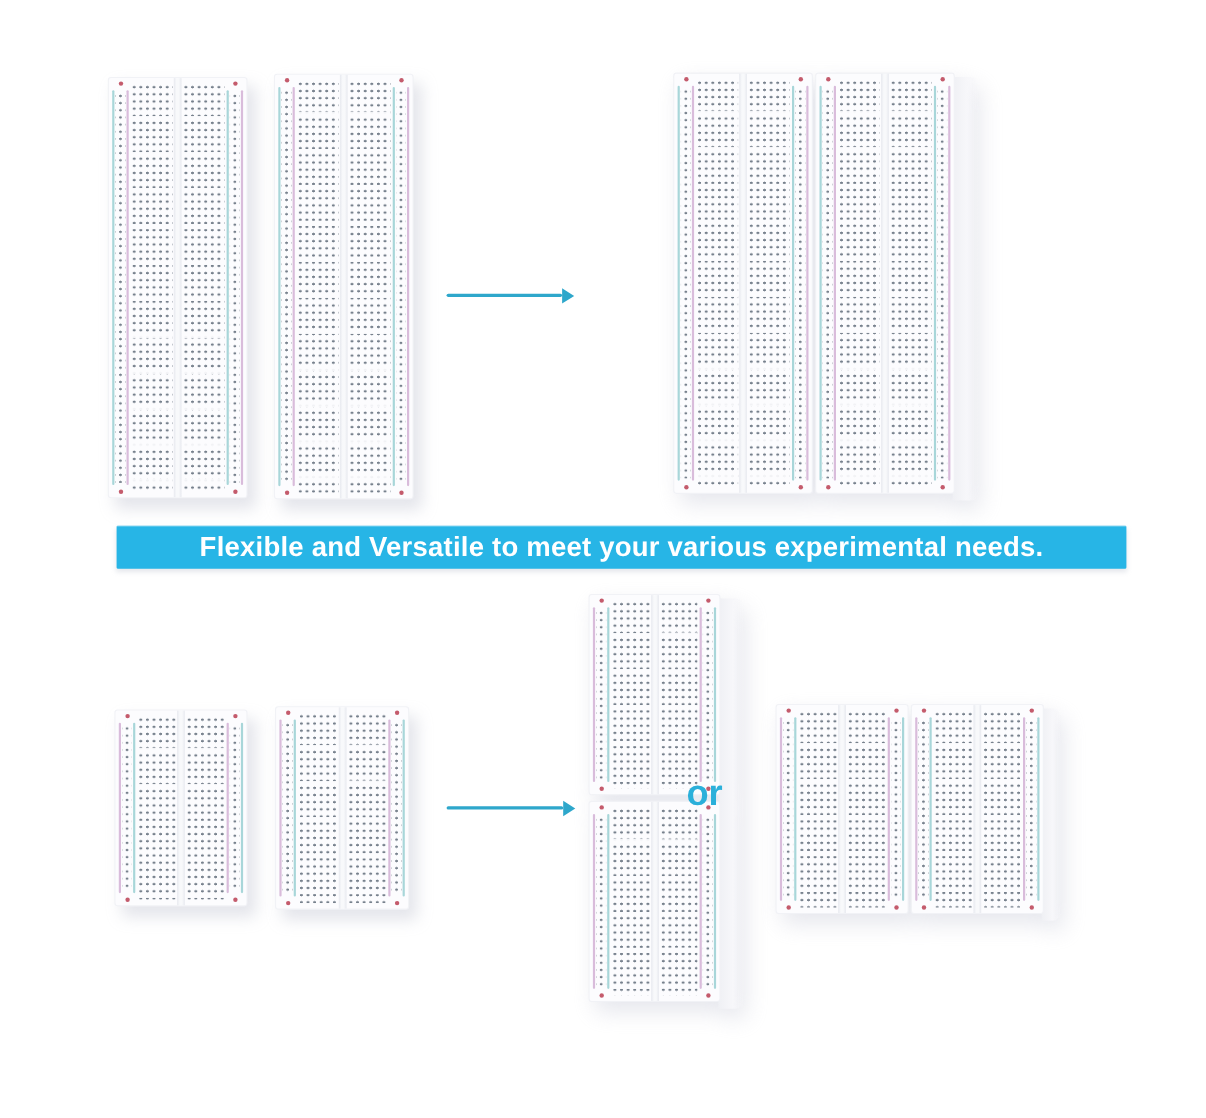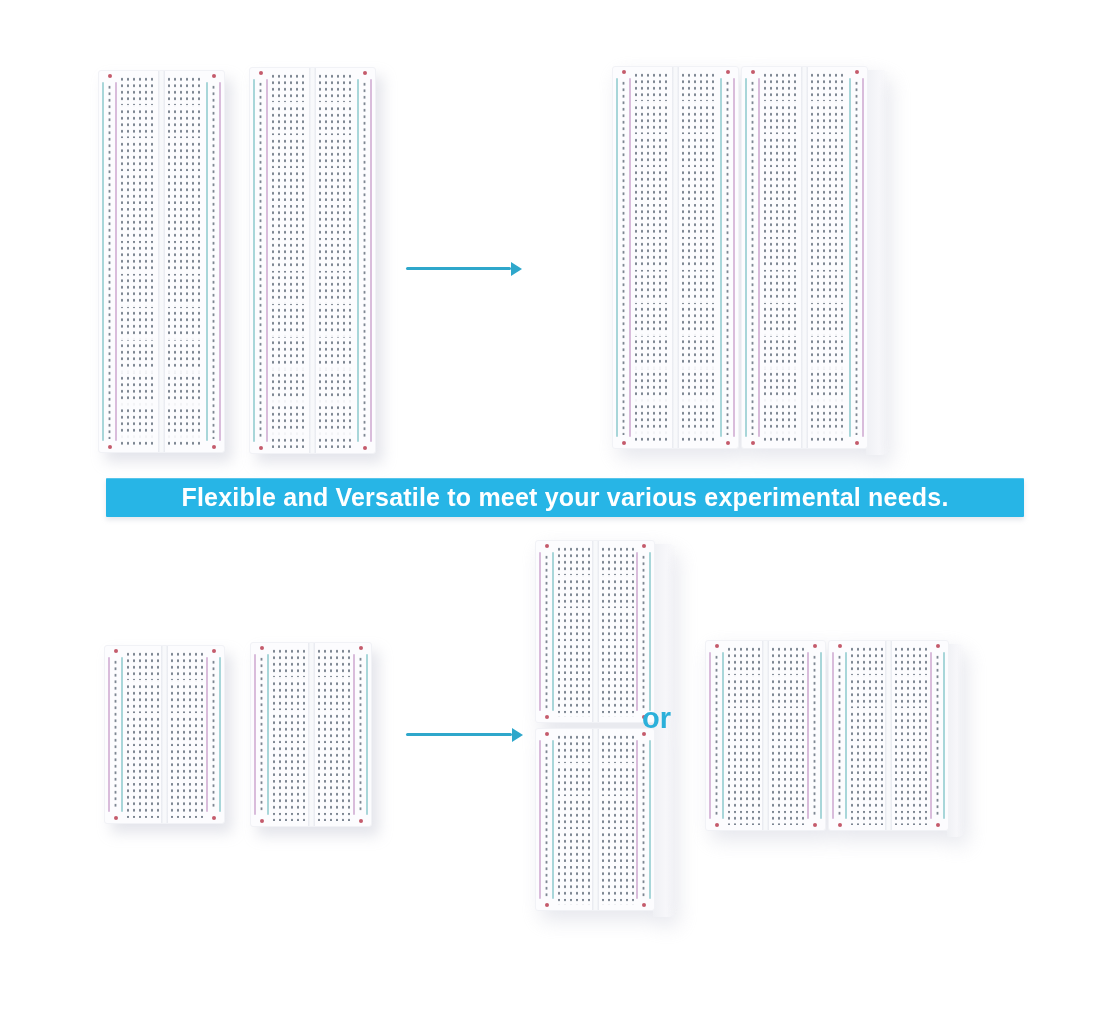--- a/index.html
+++ b/index.html
@@ -72,22 +72,22 @@
     background:var(--banner-bg,#27b5e6);color:var(--banner-fg,#fff);
     display:flex;align-items:center;justify-content:center;
     font-weight:700;font-size:25px;letter-spacing:.2px;
     box-shadow:0 3px 5px rgba(160,170,185,.28), inset 0 1px 0 rgba(255,255,255,.22);
     border-radius:1px;
     margin-left:44px;
   }
 
   
   .or{
-    position:absolute;left:642px;top:702px;
-    font-weight:700;font-size:29px;color:var(--or-color,#2bb0da);
+    position:absolute;left:624px;top:702px;
+    font-weight:700;font-size:33px;color:var(--or-color,#2bb0da);
   }
 </style>
 </head>
 <body>
 
 <div class="canvas">
 
   <div class="bb bb830" style="left:98px;top:70px;height:383px;">
   <span class="rail">
         <i class="ln cy"></i>

